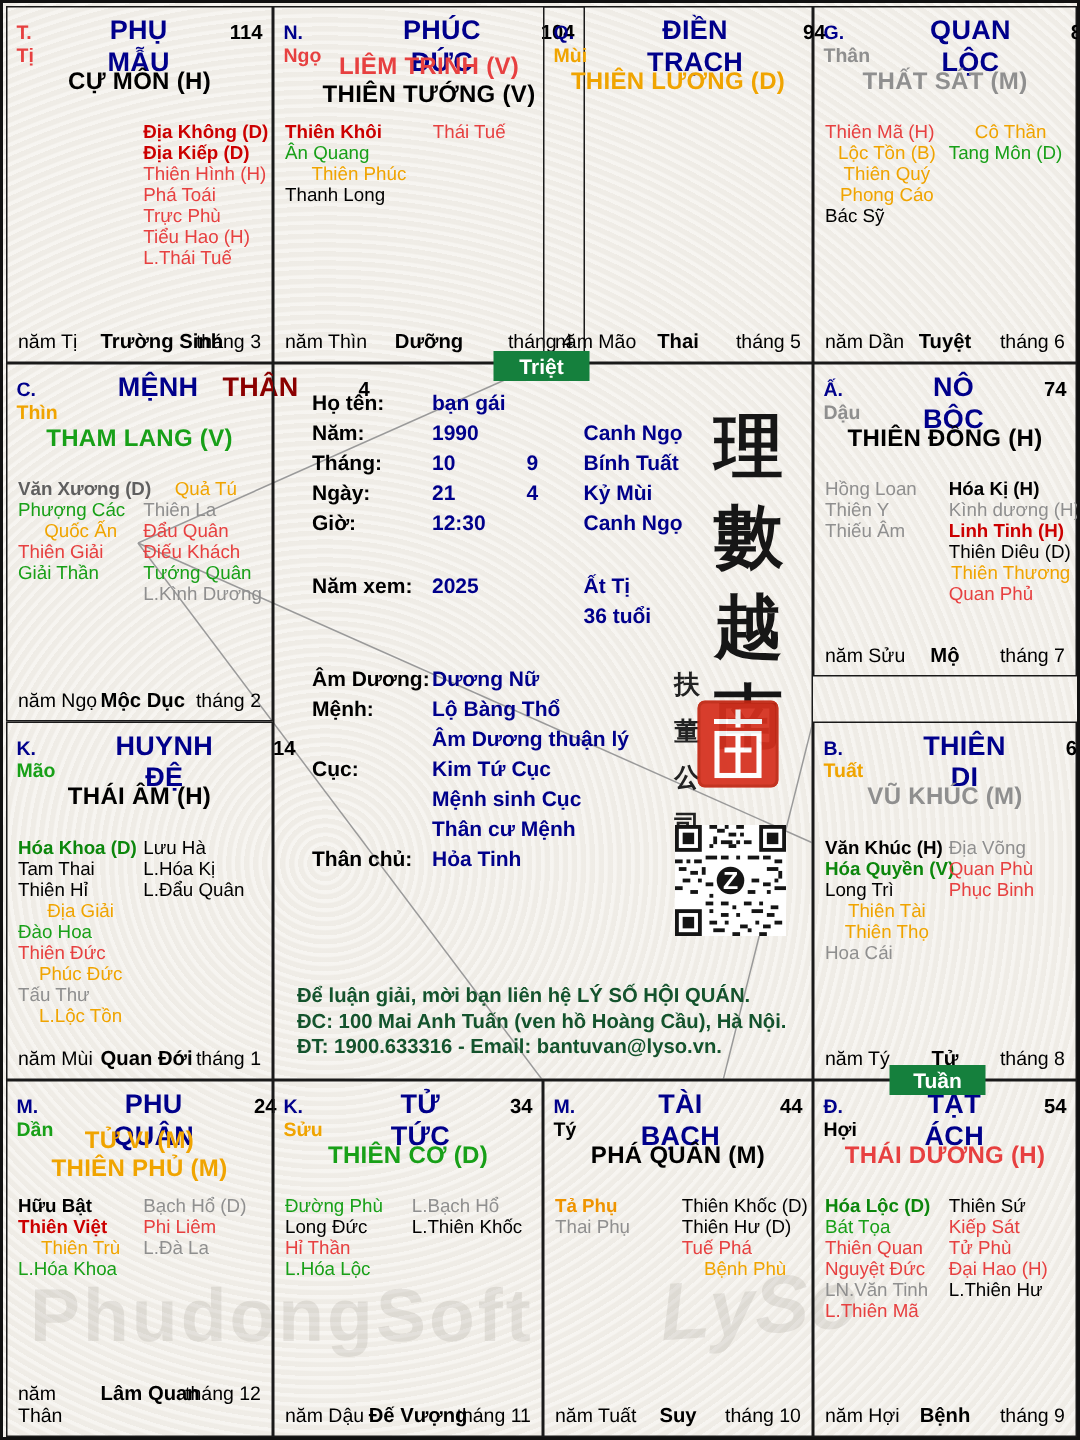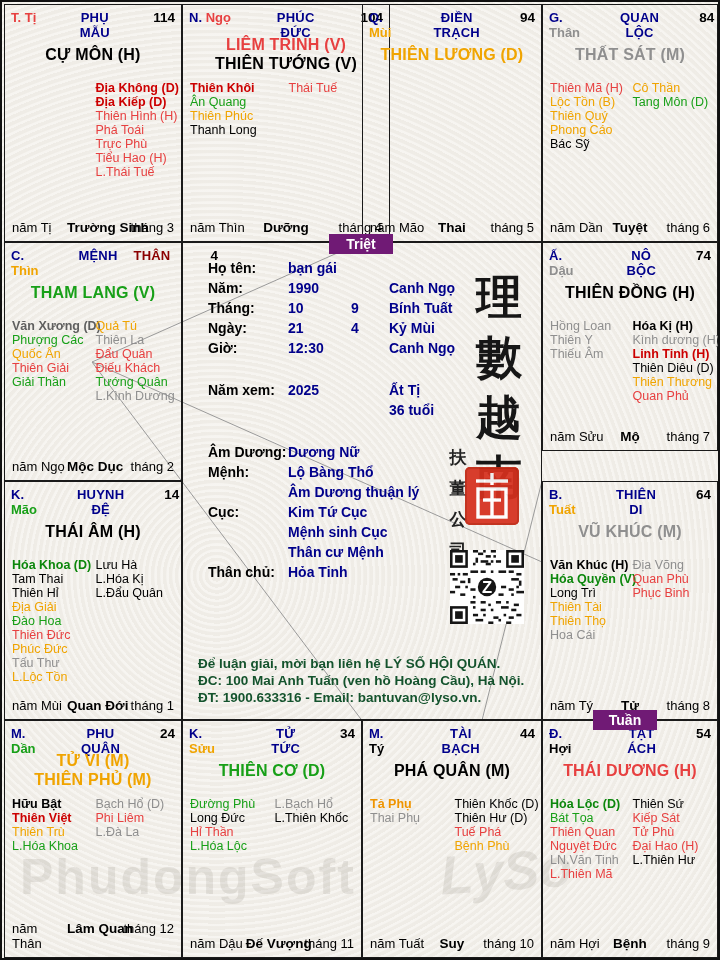--- a/index.html
+++ b/index.html
@@ -21,36 +21,36 @@
   .cell-thin{left:2px;  top:240px;width:178px;height:239px}
   .cell-dau {left:540px;top:240px;width:176px;height:209px}
   .cell-mao {left:2px;  top:479px;width:178px;height:239px}
   .cell-tuat{left:540px;top:479px;width:176px;height:239px}
   .cell-dan {left:2px;  top:718px;width:178px;height:238px}
   .cell-suu {left:180px;top:718px;width:180px;height:238px}
   .cell-ty  {left:360px;top:718px;width:180px;height:238px}
   .cell-hoi {left:540px;top:718px;width:176px;height:238px}
   .cell-header{display:flex;align-items:baseline;padding:5px 6px 0 6px;height:20px;font-size:13px;font-weight:700;gap:40px;}
   .hstem{color:#00008b;}
-  .hpalace{flex:1;text-align:center;color:#00008b;font-size:13px;letter-spacing:.2px;}
+  .hpalace{flex:1;text-align:center;color:#00008b;font-size:18px;letter-spacing:.2px;}
   .hextra{color:#8b0000;margin-left:16px;}
   .hnum{color:#000;font-size:13.5px;}
   .main-stars{height:48px;display:flex;flex-direction:column;justify-content:center;align-items:center;
               font-size:16px;font-weight:700;line-height:19px;letter-spacing:.2px;}
   .star-cols{display:flex;padding:3px 2px 0 7px;}
   .scol{width:50%;}
   .star{font-size:12.5px;line-height:14px;white-space:nowrap;}
   .cell-footer{position:absolute;left:7px;right:7px;bottom:6px;display:flex;align-items:baseline;font-size:13px;color:#000;}
   .fyear{width:34%;}
   .fstage{width:32%;text-align:center;font-weight:700;font-size:13.5px;white-space:nowrap;}
   .fmonth{width:34%;text-align:right;}
   
   .c-red{color:#e74040;} .c-boldred{color:#cc0000;font-weight:700;}
   .c-green{color:#18a018;} .c-boldgreen{color:#0c870c;font-weight:700;}
-  .c-orange{color:#f0a400;} .c-boldorange{color:#ef9400;font-weight:700;}
+  .c-orange{color:#f0a400;text-align:center;} .c-boldorange{color:#ef9400;font-weight:700;}
   .c-gray{color:#8f8f8f;} .c-boldgray{color:#5f5f5f;font-weight:700;}
   .c-black{color:#000;} .c-boldblack{color:#000;font-weight:700;}
   .c-navy{color:#00008b;}
   
   .center{position:absolute;left:180px;top:240px;width:360px;height:478px;border:1px solid #1a1a1a;
           box-sizing:border-box;z-index:1;}
   #info{position:absolute;left:25px;top:17px;width:300px;}
   .info-row{position:relative;height:20px;font-size:14px;font-weight:700;}
   .info-row.gap{margin-top:22px;}
   .ilabel{position:absolute;left:0;color:#000;}
@@ -63,21 +63,21 @@
   #calligraphy{position:absolute;left:286px;top:26px;width:60px;text-align:center;
                font-family:"DejaVu Serif",serif;color:#161616;}
   .cal-char{height:60px;font-size:46px;line-height:56px;font-weight:700;}
   #seal-side{position:absolute;left:263px;top:200px;width:24px;text-align:center;
              font-family:"DejaVu Serif",serif;color:#222;}
   .side-char{height:31px;font-size:17px;line-height:29px;font-weight:700;}
   .seal{position:absolute;left:282px;top:224px;width:54px;height:58px;background:#d6301e;
         border-radius:5px;box-shadow:0 0 0 2px #c02612 inset;z-index:2;opacity:.93;}
   .qr{position:absolute;left:267px;top:307px;z-index:2;}
   
-  .badge{position:absolute;width:64px;height:20px;background:#701a75;color:#fff;z-index:4;
+  .badge{position:absolute;width:64px;height:20px;background:#15803d;color:#fff;z-index:4;
          font-size:14px;font-weight:700;text-align:center;line-height:20px;}
   .badge-triet{left:327px;top:232px;}
   .badge-tuan{left:591px;top:708px;}
   
   .wm{position:absolute;z-index:0;font-weight:700;color:rgba(130,123,110,.16);pointer-events:none;}
   .wm-main{left:18px;top:846px;font-size:50px;letter-spacing:2px;}
   .wm-side{left:438px;top:838px;font-size:54px;font-style:italic;transform:rotate(-4deg);}
 </style>
 </head>
 <body>

